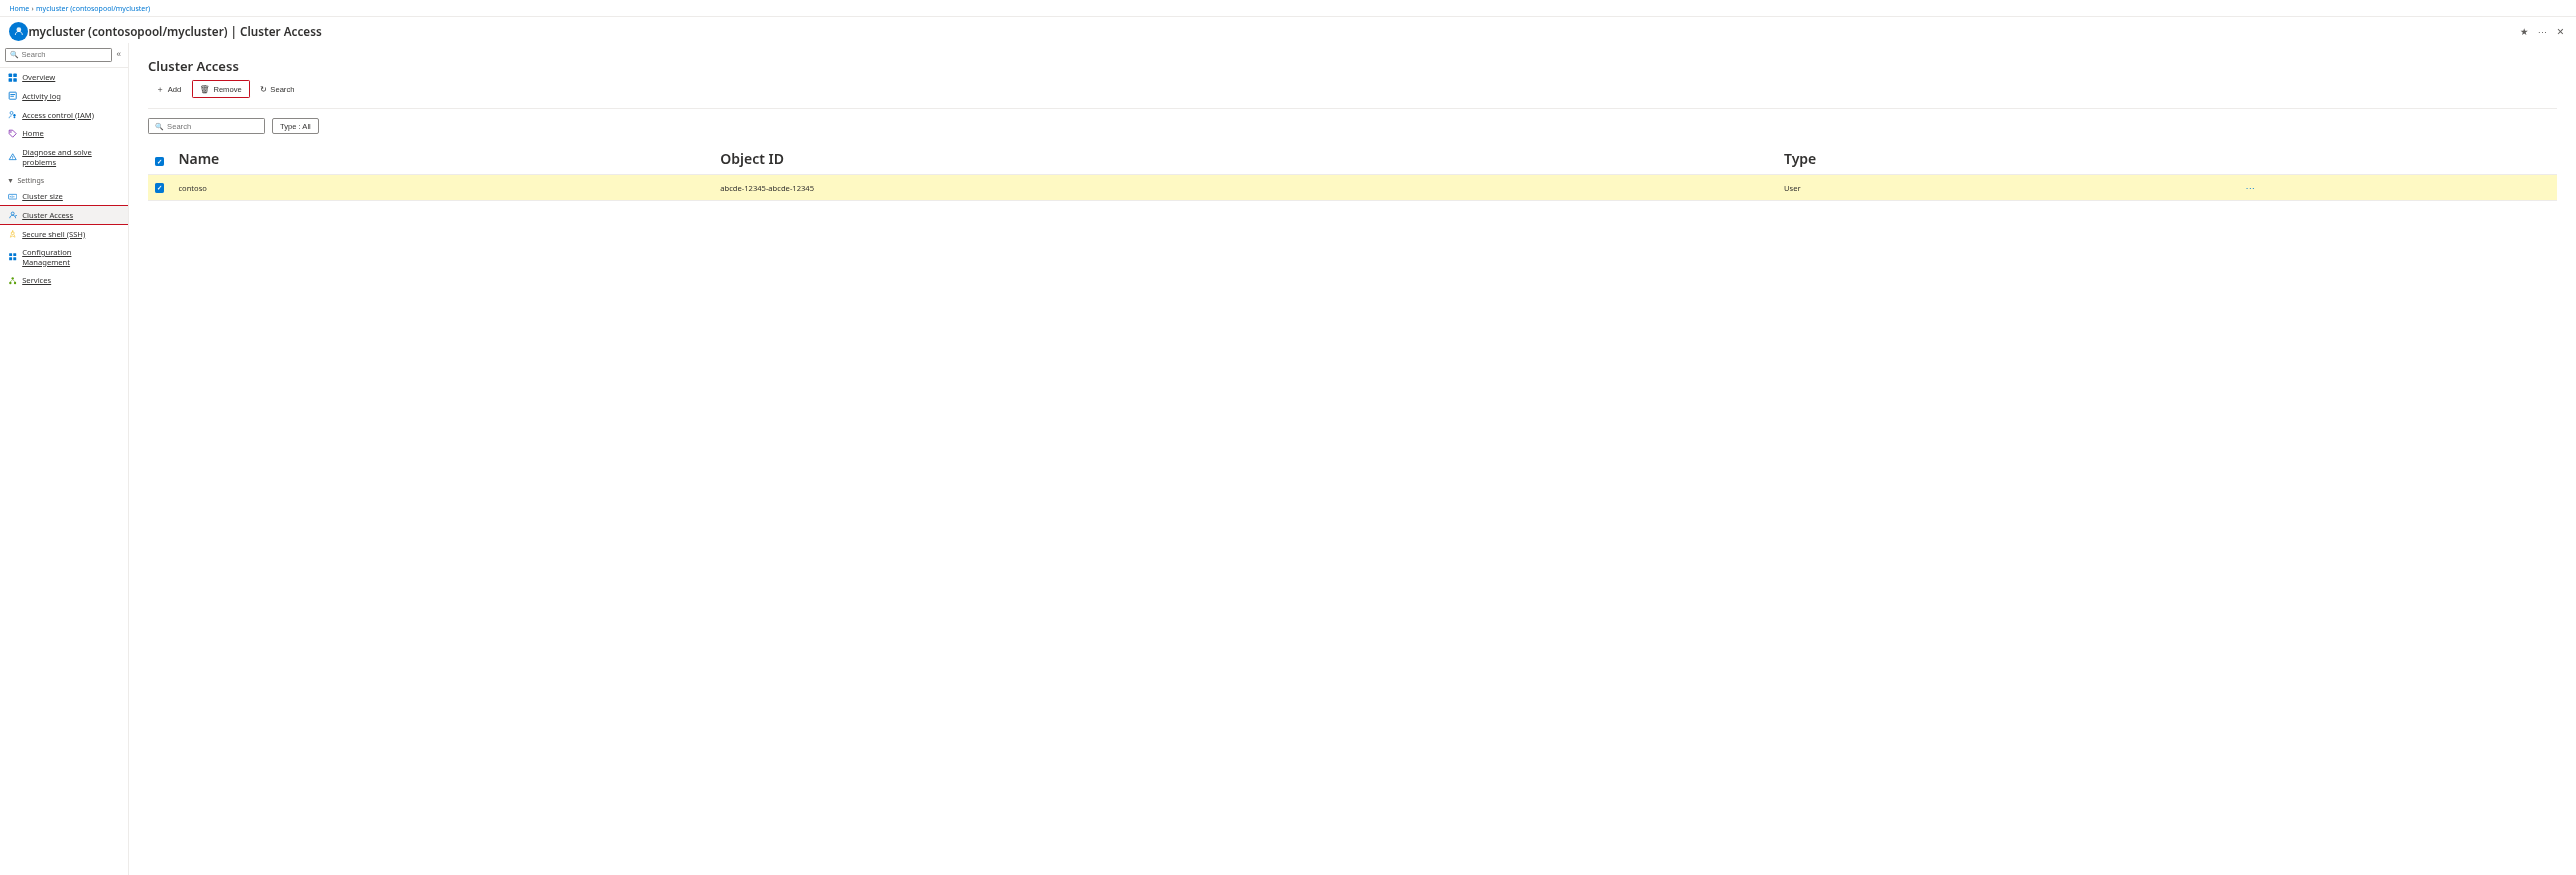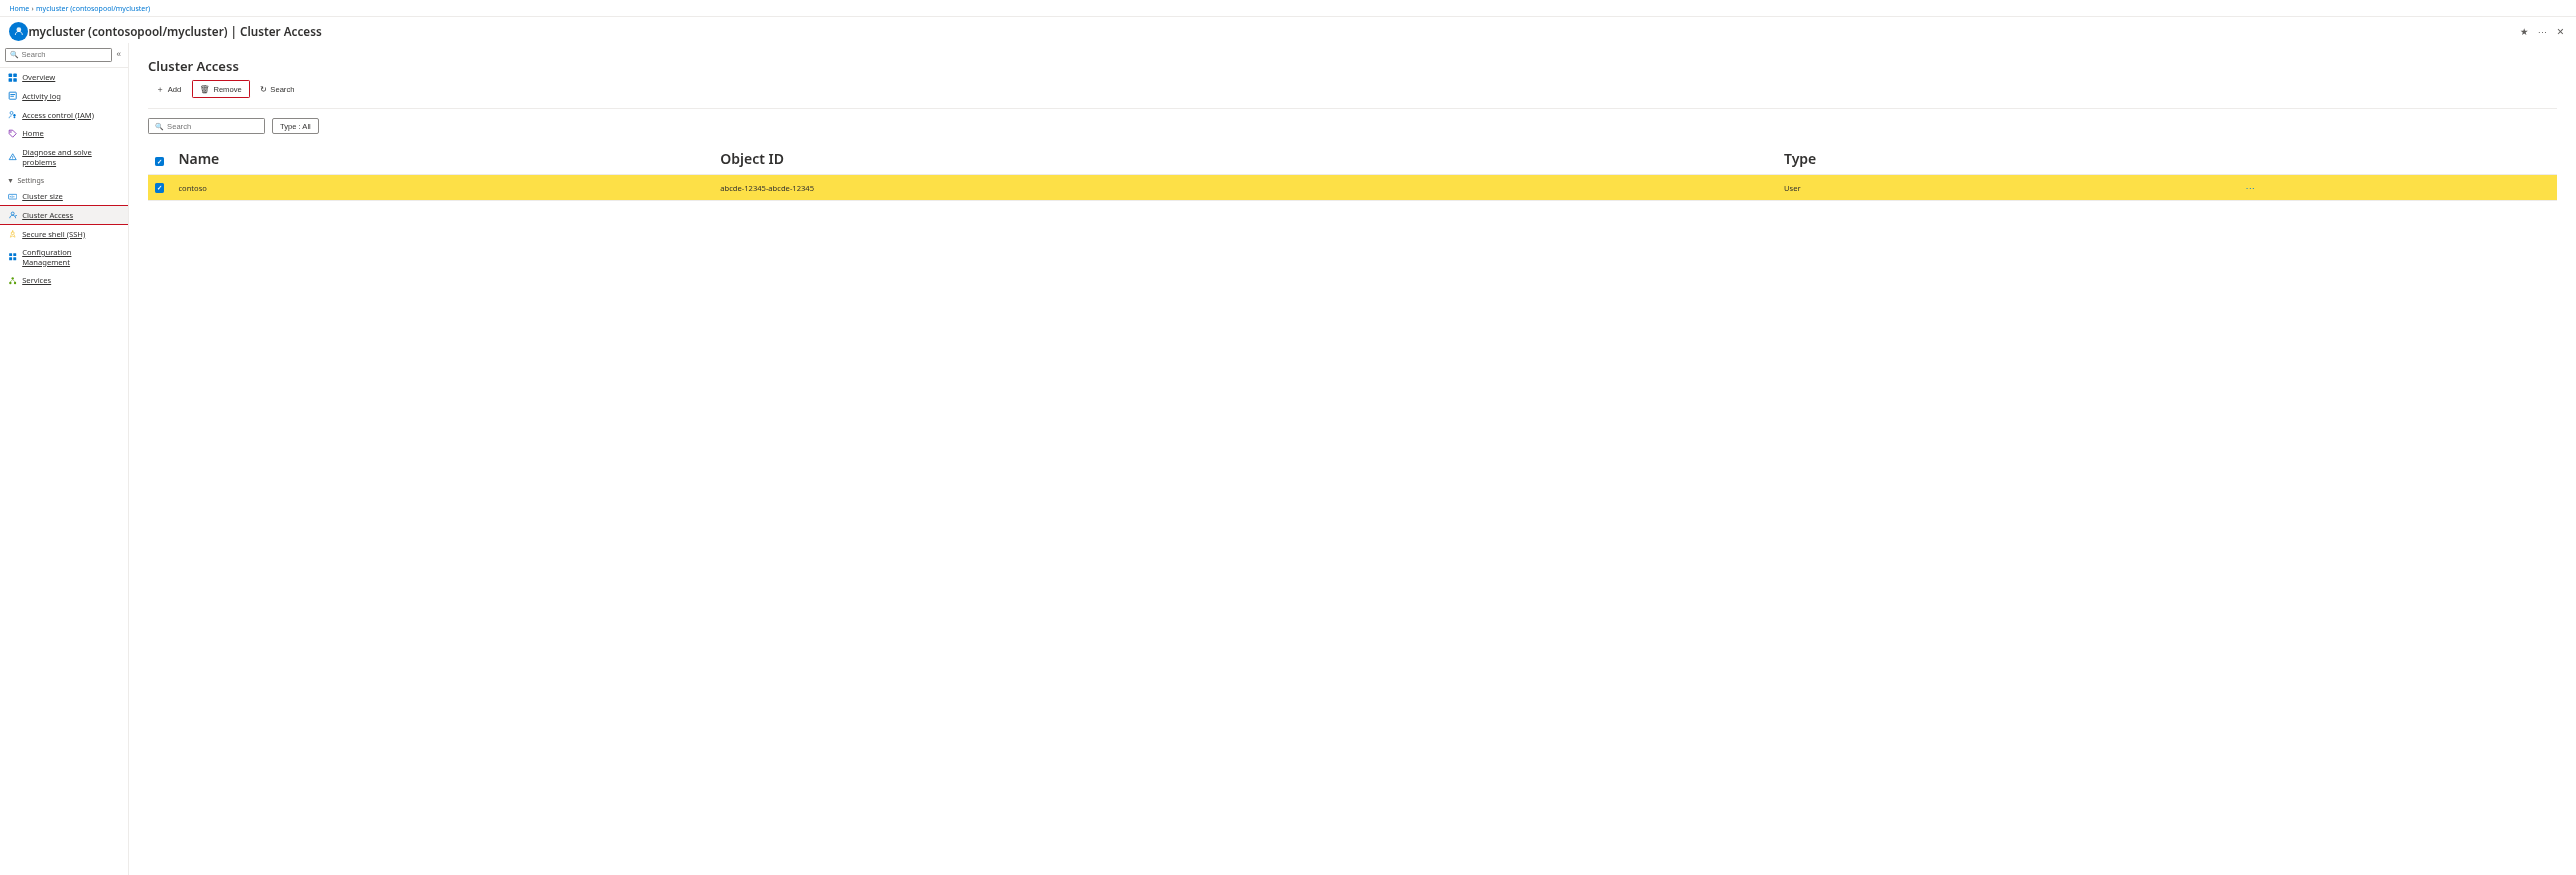--- a/index.html
+++ b/index.html
@@ -201,21 +201,21 @@
       padding: 5.9px 7px;
       font-size: 14px;
       font-weight: 600;
       color: #323130;
       border-bottom: 0.6px solid #edebe9;
       background: #fff;
     }
     .data-table tbody tr {
       border-bottom: 0.6px solid #edebe9;
     }
-    .data-table tbody tr.selected { background: #fde047; }
+    .data-table tbody tr.selected { background: #fef9c3; }
     .data-table td {
       padding: 5.9px 7px;
       font-size: 7.6px;
       color: #323130;
       vertical-align: middle;
     }
     .checkbox-cell {
       width: 19px;
       text-align: center;
     }

